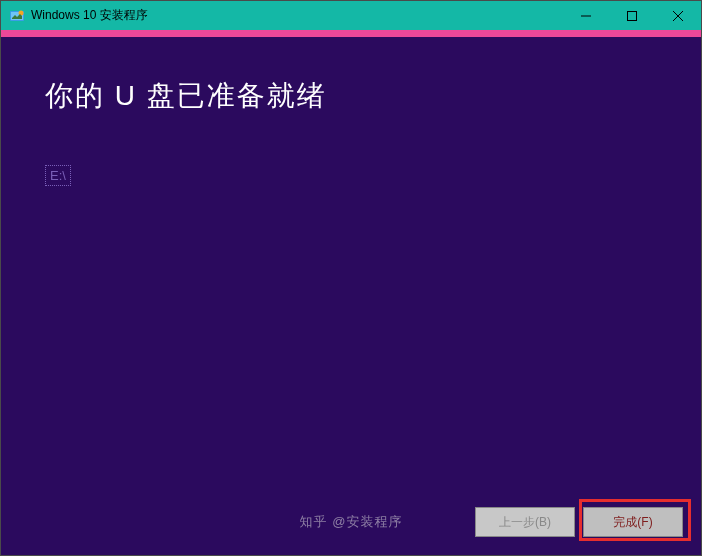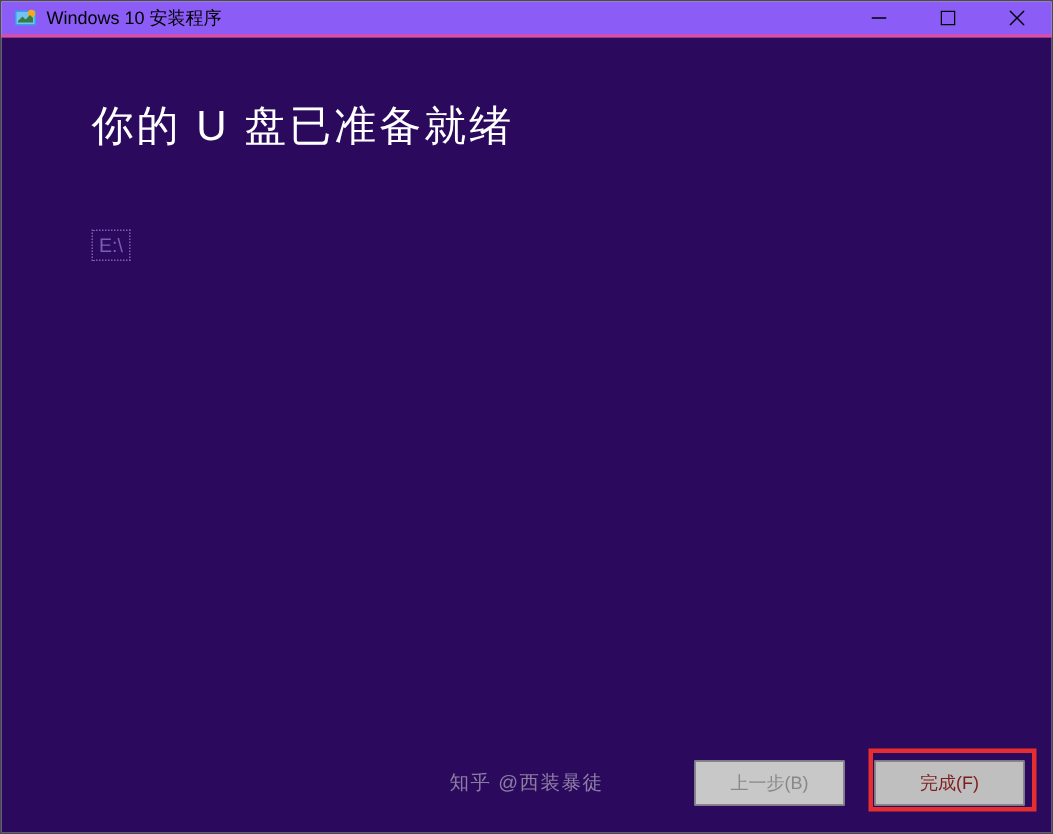--- a/index.html
+++ b/index.html
@@ -17,25 +17,25 @@
     }
     .window {
       width: 702px;
       height: 556px;
       border: 1px solid #4a4a4a;
       display: flex;
       flex-direction: column;
       position: relative;
     }
     .titlebar {
-      height: 24px;
-      background: #8b5cf6;
+      height: 36px;
+      background: #14b8a6;
       display: flex;
       align-items: center;
-      border-bottom: 2px solid #ec4899;
+      border-bottom: 7px solid #ec4899;
       flex-shrink: 0;
     }
     .titlebar-icon {
       width: 16px;
       height: 16px;
       margin-left: 8px;
       margin-right: 6px;
       display: flex;
       align-items: center;
       justify-content: center;
@@ -55,21 +55,21 @@
       display: flex;
       align-items: center;
       justify-content: center;
       font-size: 10px;
       color: #000;
       cursor: pointer;
     }
     .content {
       flex: 1;
       background: #2b0a5e;
-      padding: 40px 40px 20px 60px;
+      padding: 40px 40px 20px 44px;
       display: flex;
       flex-direction: column;
       position: relative;
     }
     .heading {
       color: #fff;
       font-size: 28px;
       font-weight: 300;
       letter-spacing: 2px;
       margin-bottom: 50px;
@@ -81,21 +81,21 @@
       padding: 2px 4px;
       display: inline-block;
       cursor: pointer;
       width: fit-content;
     }
     .button-row {
       position: absolute;
       bottom: 18px;
       right: 18px;
       display: flex;
-      gap: 20px;
+      gap: 8px;
     }
     .btn {
       width: 100px;
       height: 30px;
       font-size: 12px;
       border: 1px solid #888;
       background: #cccccc;
       color: #666;
       display: flex;
       align-items: center;
@@ -164,17 +164,17 @@
 
   <div class="content">
     <div class="heading">你的 U 盘已准备就绪</div>
     <div class="drive-link">E:\</div>
 
     <div class="button-row">
       <div class="btn disabled">上一步(B)</div>
       <div class="btn primary">完成(F)</div>
     </div>
 
-    <div class="watermark">知乎 @西装暴徒</div>
+    <div class="watermark">知乎 @安装程序</div>
   </div>
 
   <div class="highlight-box" style="left:578px; top:498px; width:112px; height:42px;"></div>
 </div>
 
 </body></html>

